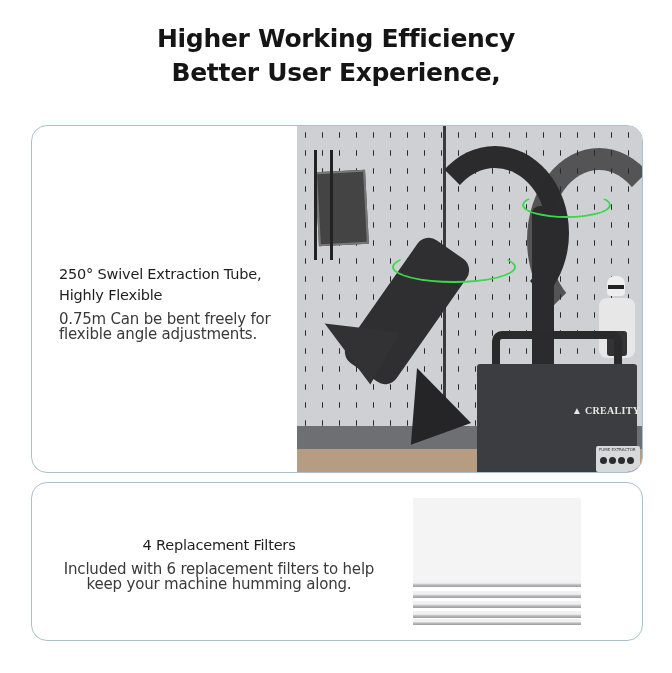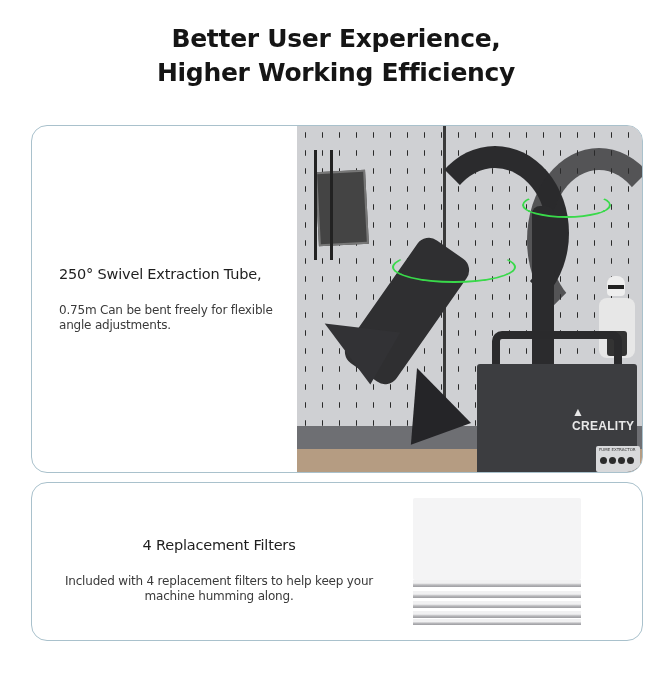--- a/index.html
+++ b/index.html
@@ -6,21 +6,21 @@
   body { width: 672px; height: 673px; position: relative; overflow: hidden; font-family: "Liberation Sans", "DejaVu Sans", sans-serif; color: #1a1a1a; }
   .headline { position: absolute; left: 0; top: 22px; width: 672px; text-align: center; font-family: "DejaVu Sans", sans-serif; font-weight: bold; font-size: 25px; line-height: 34px; letter-spacing: -0.3px; color: #151515; }
   .headline div { display: block; }
   .card { position: absolute; left: 31px; width: 612px; background: #fff; border: 1.5px solid #a9c1cc; border-radius: 16px; overflow: hidden; box-sizing: border-box; }
   .card1 { top: 125px; height: 348px; }
   .card2 { top: 482px; height: 159px; }
   .card-text { position: absolute; left: 27px; }
   .card1 .card-text { top: 138px; width: 240px; }
   .card2 .card-text { top: 52px; width: 320px; text-align: center; }
   .card-title { font-family: "DejaVu Sans", sans-serif; font-size: 14.5px; line-height: 21px; color: #1e1e1e; letter-spacing: -0.2px; }
-  .card-desc { margin-top: 18px; font-family: "DejaVu Sans", sans-serif; font-size: 12px; line-height: 15px; color: #3a3a3a; letter-spacing: -0.2px; }
+  .card-desc { margin-top: 6px; font-family: "DejaVu Sans", sans-serif; font-size: 15px; line-height: 15px; color: #3a3a3a; letter-spacing: -0.2px; }
   .photo { position: absolute; left: 265px; top: 0; width: 346px; height: 346px; background: #c9cacd; overflow: hidden; }
   .pegboard { position: absolute; inset: 0; background-color: #cfd0d3;
     background-image: radial-gradient(ellipse 1.2px 4px at center, #2a2a2a 60%, transparent 70%);
     background-size: 17px 18px; }
   .seam { position: absolute; left: 146px; top: 0; width: 3px; height: 300px; background: #3a3a3a; }
   .floor { position: absolute; left: 0; top: 300px; width: 346px; height: 23px; background: #6e6f73; }
   .desk { position: absolute; left: 0; top: 323px; width: 346px; height: 23px; background: #b59c82; }
   .photo-frame { position: absolute; left: 20px; top: 45px; width: 46px; height: 70px; background: #444; border: 2px solid #777; transform: rotate(-3deg); }
   .pin { position: absolute; width: 3px; height: 110px; background: #222; top: 24px; }
   .hose { position: absolute; border-radius: 50%; border: 22px solid #2b2b2d; }
@@ -29,45 +29,46 @@
   .hose-c { left: 235px; top: 80px; width: 22px; height: 200px; border: none; border-radius: 8px; background: #2b2b2d; }
   .hose-d { position: absolute; left: 80px; top: 110px; width: 60px; height: 150px; background: #2f2f31; transform: rotate(35deg); border-radius: 14px; }
   .nozzle { position: absolute; width: 0; height: 0; }
   .nozzle-1 { left: 28px; top: 180px; border-left: 30px solid transparent; border-right: 30px solid transparent; border-bottom: 70px solid #323235; transform: rotate(-60deg); }
   .nozzle-2 { left: 100px; top: 240px; border-left: 32px solid transparent; border-right: 32px solid transparent; border-bottom: 70px solid #252528; transform: rotate(-20deg); }
   .swirl { position: absolute; border: 2.5px solid #39d94a; border-radius: 50%; border-top-color: transparent; }
   .swirl-1 { left: 95px; top: 125px; width: 120px; height: 28px; }
   .swirl-2 { left: 225px; top: 66px; width: 85px; height: 22px; }
   .machine { position: absolute; left: 180px; top: 238px; width: 160px; height: 110px; background: #3c3d40; border-radius: 3px; }
   .machine-handle { position: absolute; left: 195px; top: 205px; width: 130px; height: 40px; border: 8px solid #2a2a2c; border-bottom: none; border-radius: 10px 10px 0 0; box-sizing: border-box; }
-  .brand { position: absolute; left: 275px; top: 279px; font-family: Liberation Sans, sans-serif; font-size: 12px; font-weight: bold; color: #e8e8e8; letter-spacing: 0.3px; }
+  .brand { position: absolute; left: 275px; top: 279px; font-family: Liberation Serif, serif; font-size: 10px; font-weight: bold; color: #e8e8e8; letter-spacing: 0.3px; }
   .panel { position: absolute; left: 299px; top: 320px; width: 44px; height: 26px; background: #d8d9db; border-radius: 2px; }
   .panel-label { position: absolute; left: 302px; top: 321px; font-size: 4px; color: #333; font-family: "DejaVu Sans", sans-serif; white-space: nowrap; }
   .knob { position: absolute; top: 331px; width: 7px; height: 7px; border-radius: 50%; background: #2b2b2b; }
   .robot { position: absolute; left: 300px; top: 150px; width: 40px; height: 110px; }
   .robot-head { position: absolute; left: 10px; top: 0; width: 18px; height: 20px; background: #eee; border-radius: 8px 8px 4px 4px; }
   .robot-visor { position: absolute; left: 11px; top: 9px; width: 16px; height: 4px; background: #222; }
   .robot-body { position: absolute; left: 2px; top: 22px; width: 36px; height: 60px; background: #e7e7e7; border-radius: 8px; }
   .robot-belly { position: absolute; left: 10px; top: 55px; width: 20px; height: 25px; background: #333; border-radius: 3px; }
   .filters { position: absolute; left: 381px; top: 15px; width: 168px; height: 128px; }
   .filter-top { position: absolute; left: 0; top: 0; width: 168px; height: 82px; background: #f4f4f5; border-radius: 2px; }
   .filter-layer { position: absolute; left: 0; width: 168px; height: 7px; background: linear-gradient(#f1f1f2 0%, #f1f1f2 45%, #b9b9bc 70%, #9d9da1 100%); }
 </style>
 </head>
 <body>
 
 <div class="headline">
+  <div>Higher Working Efficiency</div>
   <div>Better User Experience,</div>
-  <div>Higher Working Efficiency</div>
 </div>
 
 <div class="card card1">
   <div class="card-text">
     <div class="card-title">
       <div>250° Swivel Extraction Tube,</div>
+      <div>Highly Flexible</div>
     </div>
     <div class="card-desc">0.75m Can be bent freely for flexible angle adjustments.</div>
   </div>
 
   <div class="photo" title="Fume extractor with two flexible black extraction tubes on a pegboard wall">
     <div class="pegboard"></div>
     <div class="seam"></div>
     <div class="floor"></div>
     <div class="desk"></div>
     <div class="photo-frame"></div>
@@ -95,21 +96,21 @@
     <div class="knob" style="left:303px"></div>
     <div class="knob" style="left:312px"></div>
     <div class="knob" style="left:321px"></div>
     <div class="knob" style="left:330px"></div>
   </div>
 </div>
 
 <div class="card card2">
   <div class="card-text">
     <div class="card-title">4 Replacement Filters</div>
-    <div class="card-desc">Included with 4 replacement filters to help keep your machine humming along.</div>
+    <div class="card-desc">Included with 6 replacement filters to help keep your machine humming along.</div>
   </div>
   <div class="filters" title="Stack of white replacement filter pads">
     <div class="filter-top"></div>
     <div class="filter-layer" style="top:82px"></div>
     <div class="filter-layer" style="top:93px"></div>
     <div class="filter-layer" style="top:103px"></div>
     <div class="filter-layer" style="top:113px"></div>
     <div class="filter-layer" style="top:121px; height:6px"></div>
   </div>
 </div>

